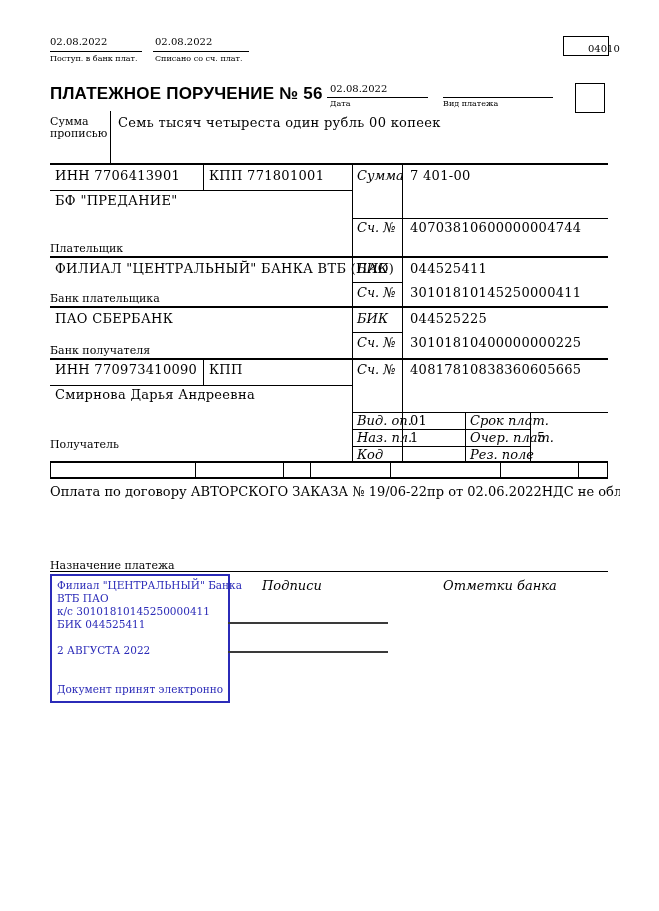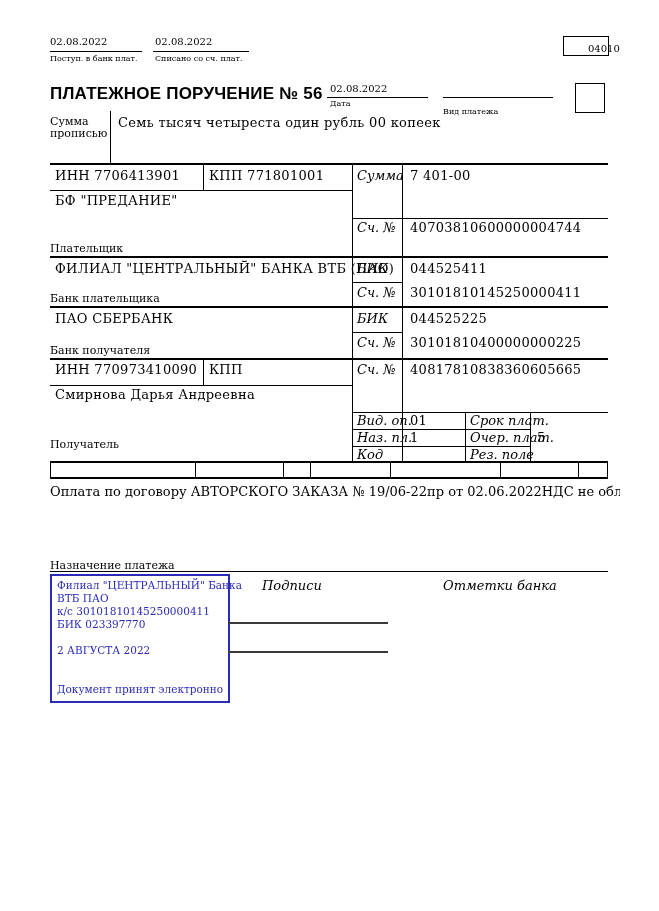--- a/index.html
+++ b/index.html
@@ -37,21 +37,21 @@
 
   <div class="box" style="left:563px; top:36px; width:46px; height:20px; text-align:center;">
     <span class="f10" style="line-height:18px;margin-left:24px;">0401060</span>
   </div>
 
   <div class="t title" style="left:50px; top:84px;">ПЛАТЕЖНОЕ ПОРУЧЕНИЕ № 56</div>
   <div class="t f10" style="left:330px; top:83px;">02.08.2022</div>
   <div class="hl" style="left:327px; top:97px; width:101px;"></div>
   <div class="t f8" style="left:330px; top:100px;">Дата</div>
   <div class="hl" style="left:443px; top:97px; width:110px;"></div>
-  <div class="t f8" style="left:443px; top:100px;margin-top:8px;">Вид платежа</div>
+  <div class="t f8" style="left:443px; top:100px;">Вид платежа</div>
   <div class="box" style="left:575px; top:83px; width:30px; height:30px; border-width:1.5px;"></div>
 
   <div class="t f11 wrap" style="left:50px; top:116px; width:58px;">Сумма прописью</div>
   <div class="vl" style="left:110px; top:111px; height:53px;"></div>
   <div class="t f13" style="left:118px; top:116px;">Семь тысяч четыреста один рубль 00 копеек</div>
 
   <div class="hl k" style="left:50px; top:163px; width:558px;"></div>
   <div class="vl" style="left:203px; top:163px; height:27px;"></div>
   <div class="vl" style="left:352px; top:163px; height:299px;"></div>
   <div class="vl" style="left:402px; top:163px; height:299px;"></div>
@@ -122,21 +122,21 @@
   <div class="t f11" style="left:50px;  top:439px;">Получатель</div>
 
   <div class="t" style="left:50px; top:485px; font-size:13px;">Оплата по договору АВТОРСКОГО ЗАКАЗА № 19/06-22пр от 02.06.2022НДС не облагается</div>
   <div class="t f11" style="left:50px; top:560px;">Назначение платежа</div>
   <div class="hl" style="left:50px; top:571px; width:558px;"></div>
 
   <div class="stamp" style="border-color: rgb(43, 43, 184); color: rgb(43, 43, 184);">
     <div class="t" style="left:5px; top:4px;">Филиал "ЦЕНТРАЛЬНЫЙ" Банка</div>
     <div class="t" style="left:5px; top:17px;">ВТБ ПАО</div>
     <div class="t" style="left:5px; top:30px;">к/с 30101810145250000411</div>
-    <div class="t" style="left:5px; top:43px;">БИК 023397770</div>
+    <div class="t" style="left:5px; top:43px;">БИК 044525411</div>
     <div class="t" style="left:5px; top:69px;">2 АВГУСТА 2022</div>
     <div class="t" style="left:5px; top:108px;">Документ принят электронно</div>
   </div>
 
   <div class="t f12" style="left:262px; top:579px;">Подписи</div>
   <div class="t f12" style="left:443px; top:579px;">Отметки банка</div>
   <div class="sig" style="left:228px; top:622px; width:160px;"></div>
   <div class="sig" style="left:228px; top:651px; width:160px;"></div>
 
 </div>

